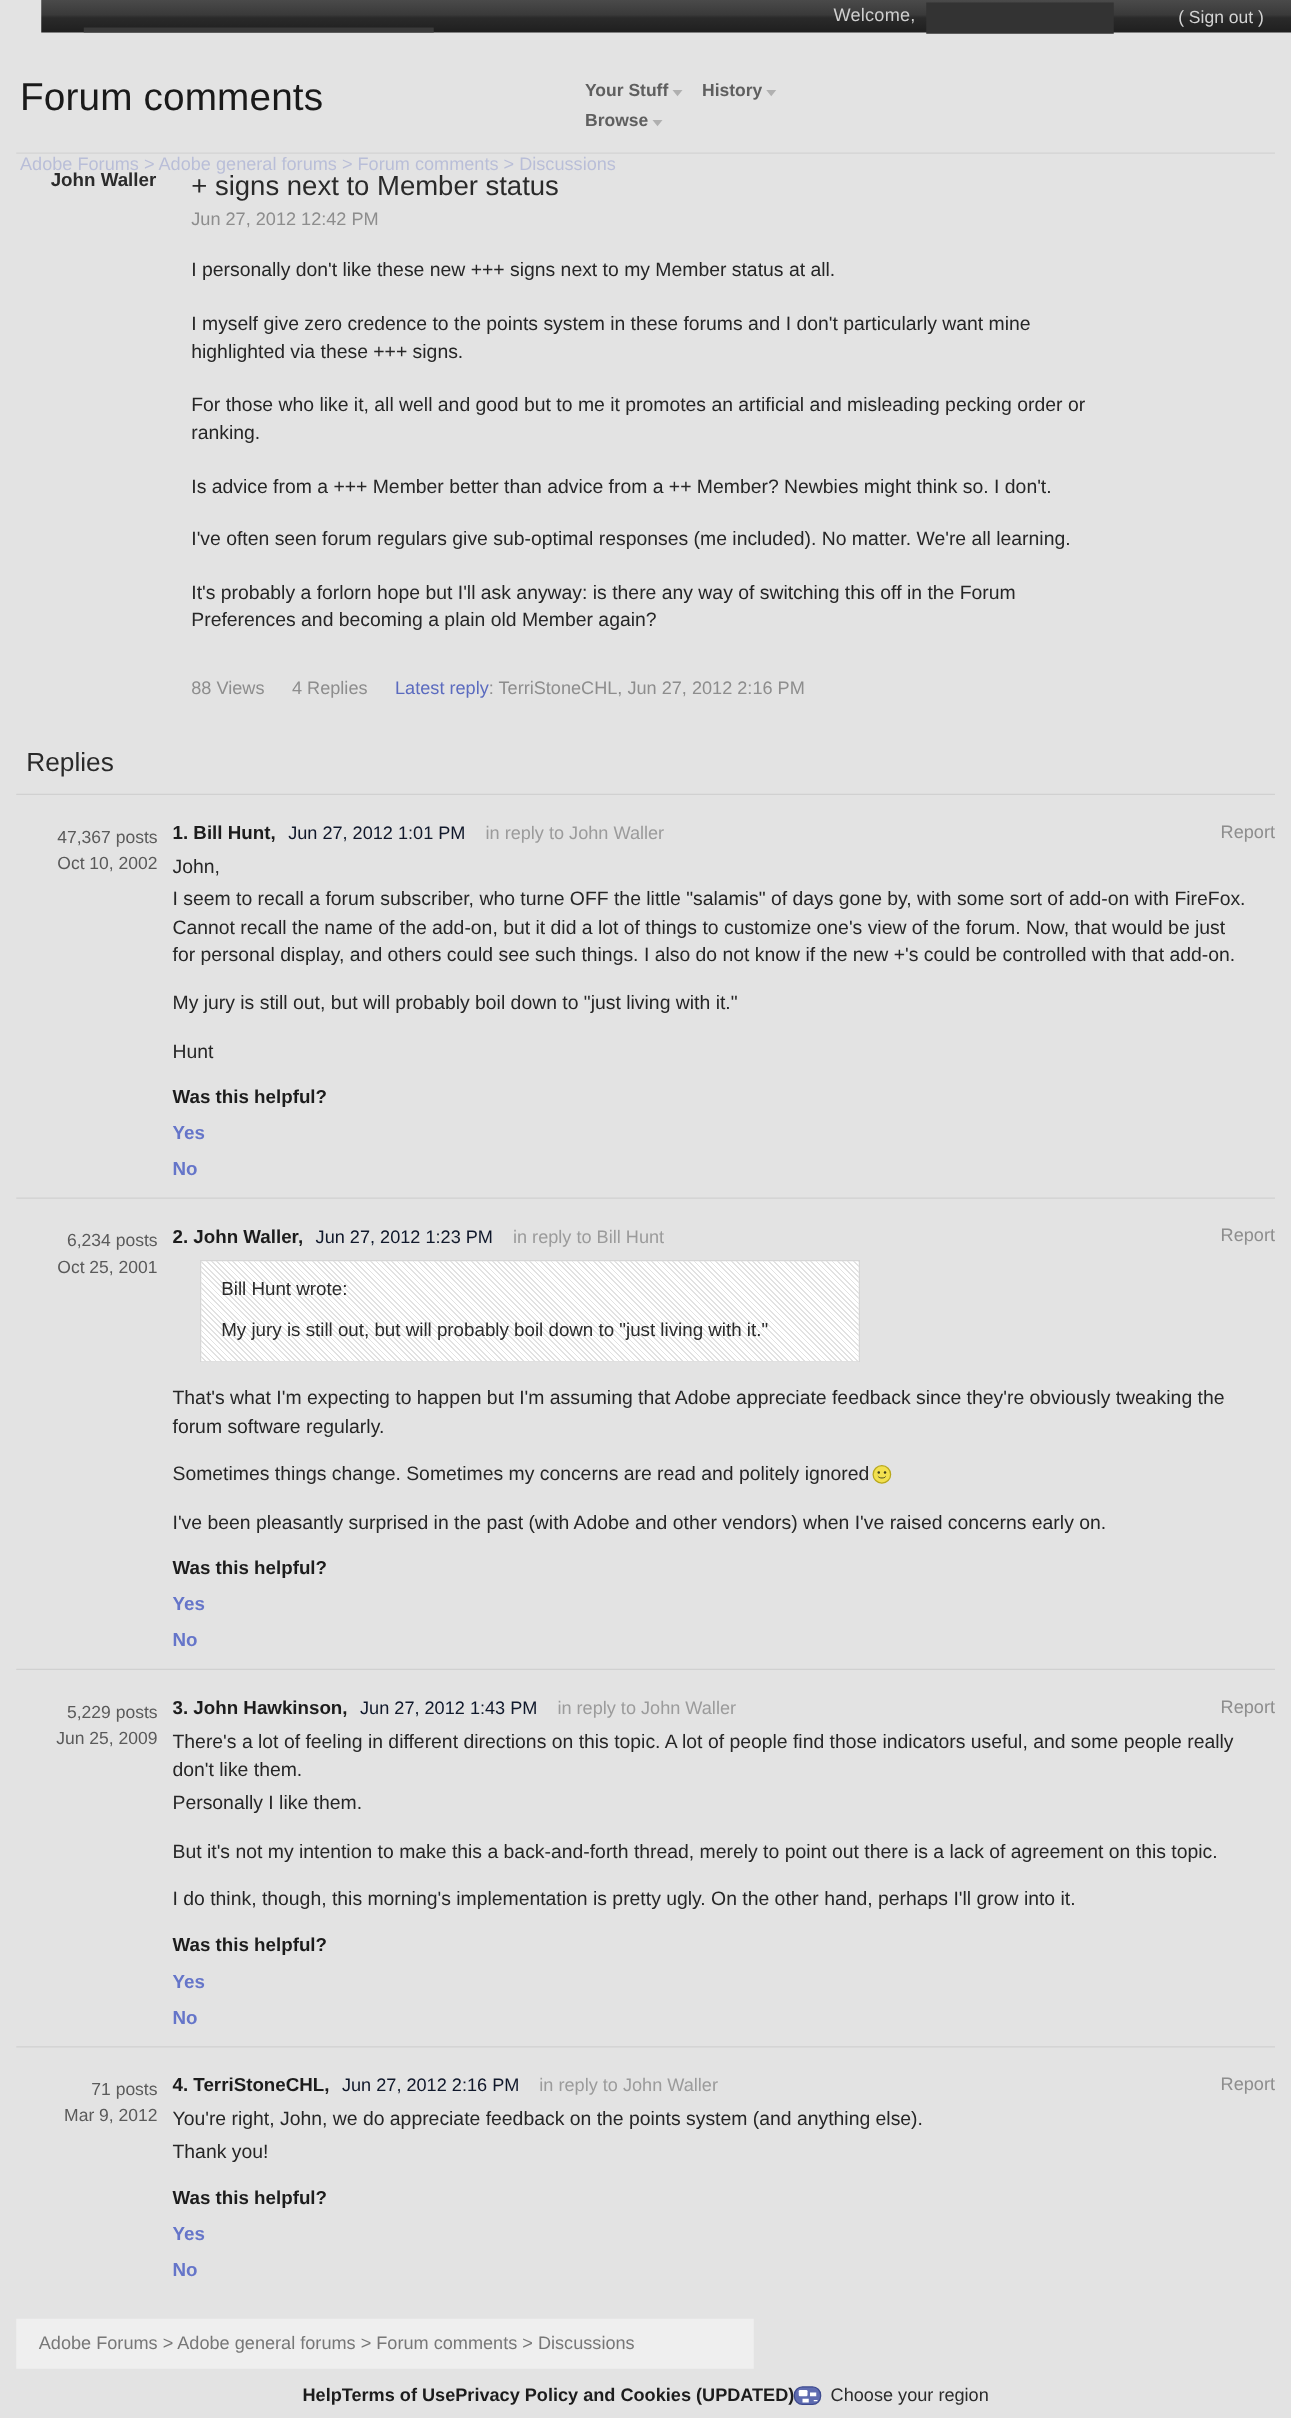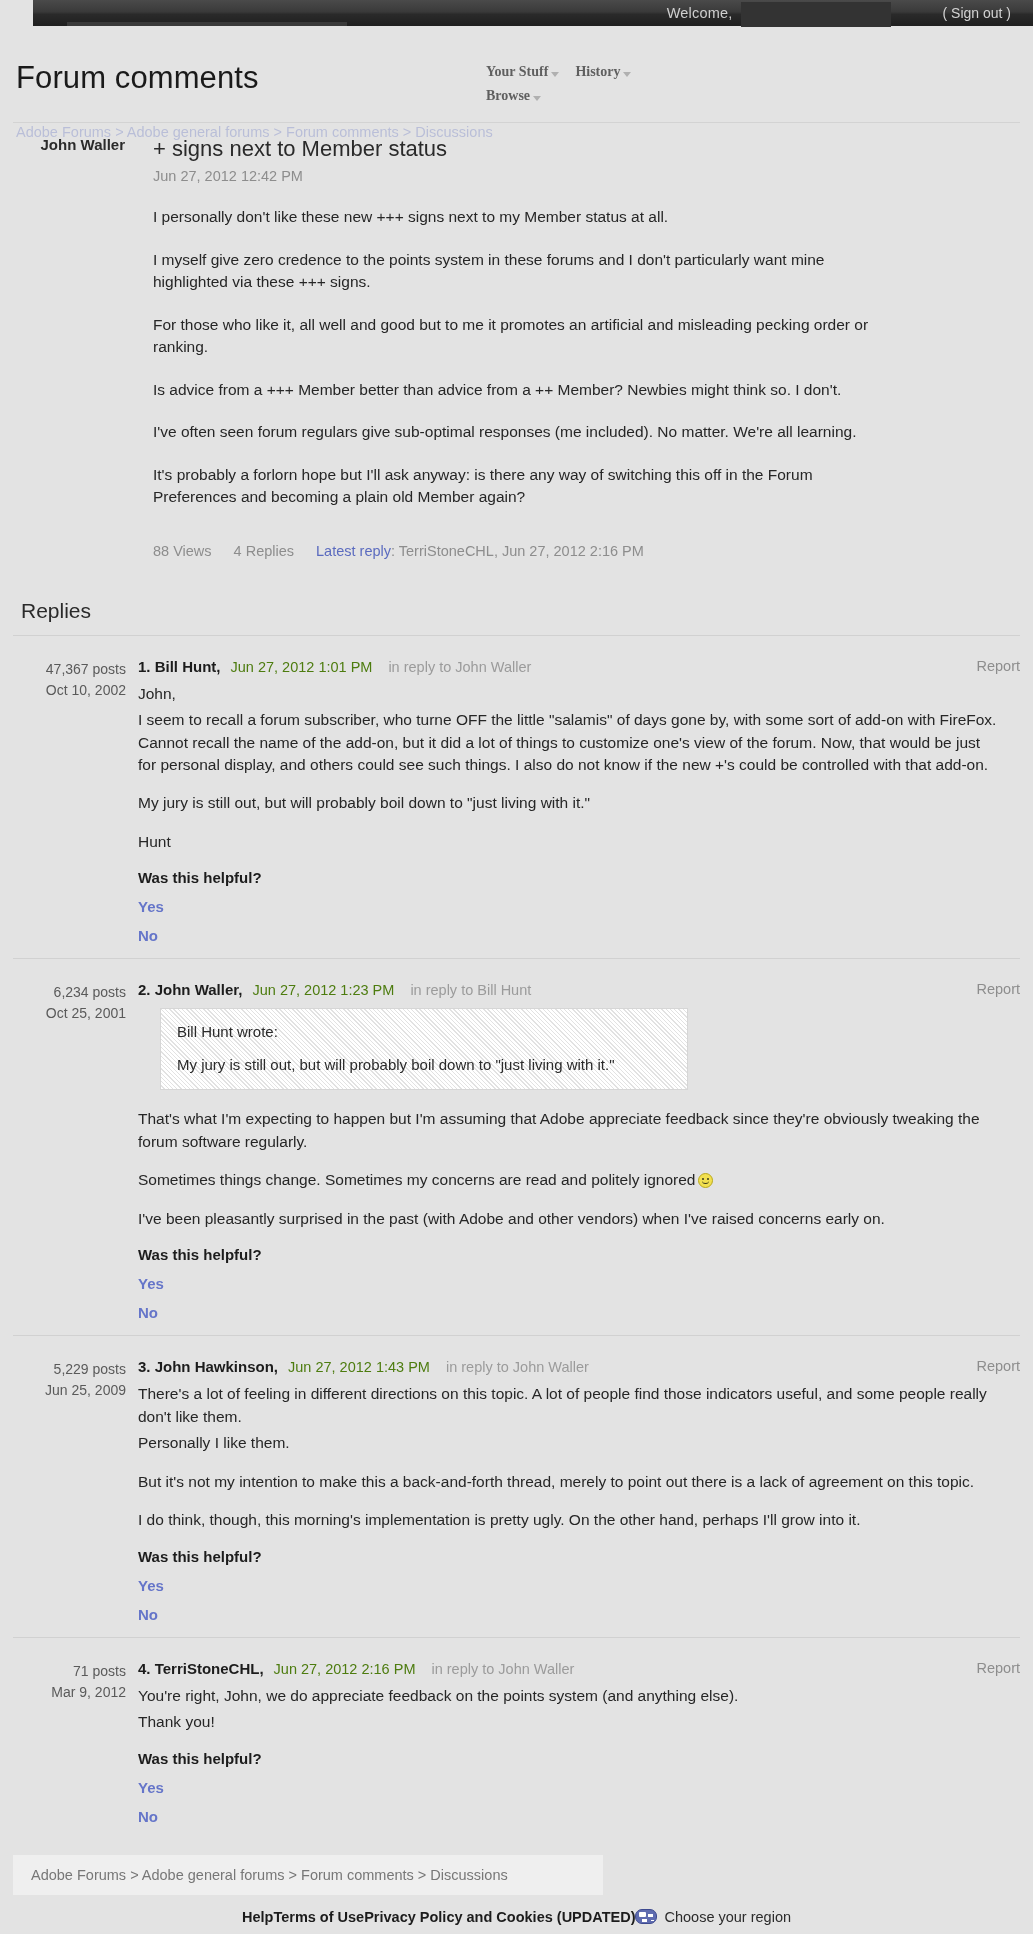--- a/index.html
+++ b/index.html
@@ -43,23 +43,22 @@
     background: rgba(0,0,0,0.07);
   }
   .breadcrumb-top {
     position:absolute; left: 3px; top: 98px;
     font-size: 14.5px; color: #5b6bbf;
     opacity: 0.30;
     white-space: nowrap;
   }
 
   .topnav {
-    position:absolute; left: 473px; top: 38px;
+    position:absolute; left: 455px; top: 38px;
     width: 250px;
-    font-family: Liberation Serif, serif;
   }
   .topnav-row { display:flex; gap: 16px; margin-bottom: 8px; }
   .topnav-item {
     font-size: 14px; font-weight: bold; color: #5f5f5f;
     display:flex; align-items:center; gap:3px; white-space:nowrap;
   }
   .caret {
     width:0;height:0;border-left:4px solid transparent;
     border-right:4px solid transparent;border-top:5px solid #b0b0b0;
     margin-top:4px;
@@ -98,21 +97,21 @@
   .reply-side {
     width: 125px; flex: 0 0 125px; text-align: right; padding-right: 12px;
     font-size: 14px; color: #5a5a5a; line-height: 1.5; padding-top: 1px;
   }
   .reply-main { flex: 1 1 auto; padding-right: 20px; position:relative; }
   .reply-head {
     display:flex; align-items:baseline; gap: 10px; white-space: nowrap;
     font-size: 15px; color: #2a2a2a;
   }
   .reply-num-name { font-weight: bold; color:#1c1c1c; }
-  .reply-when { color:#4d7c0f; font-size:14.5px; }
+  .reply-when { color:#0f172a; font-size:14.5px; }
   .reply-inreply { color:#9b9b9b; font-size:14.5px; margin-left: 6px; }
   .report-link {
     position:absolute; right: 0; top: 0;
     font-size: 14.5px; color:#8d8d8d;
   }
   .reply-body { margin-top: 8px; }
   .reply-body p { margin: 0 0 16px 0; font-size: 15.5px; color:#262626; line-height:1.45; }
   .reply-body p.tight { margin-bottom: 4px; }
   .helpful {
     margin-top: 14px; font-size: 15px; font-weight: bold; color:#1c1c1c;

